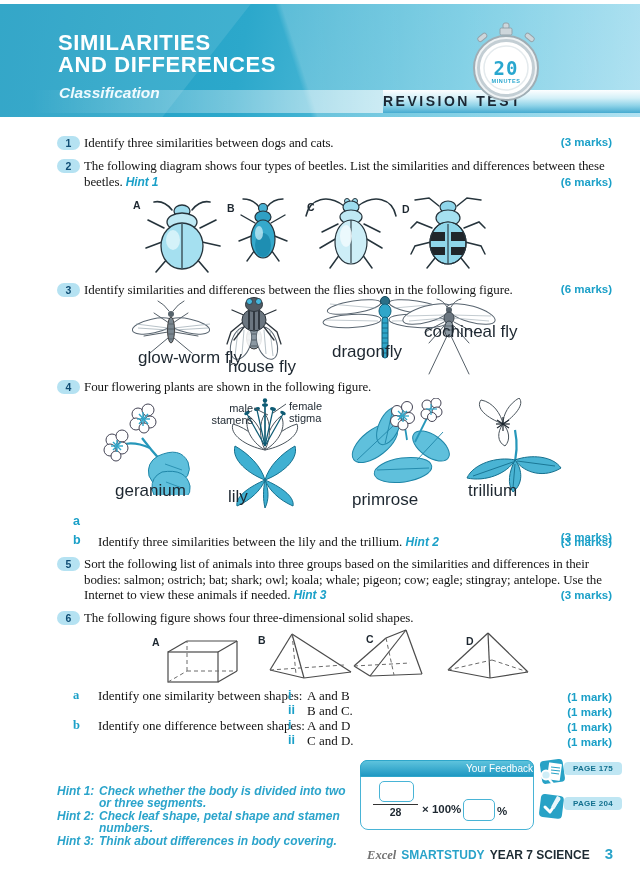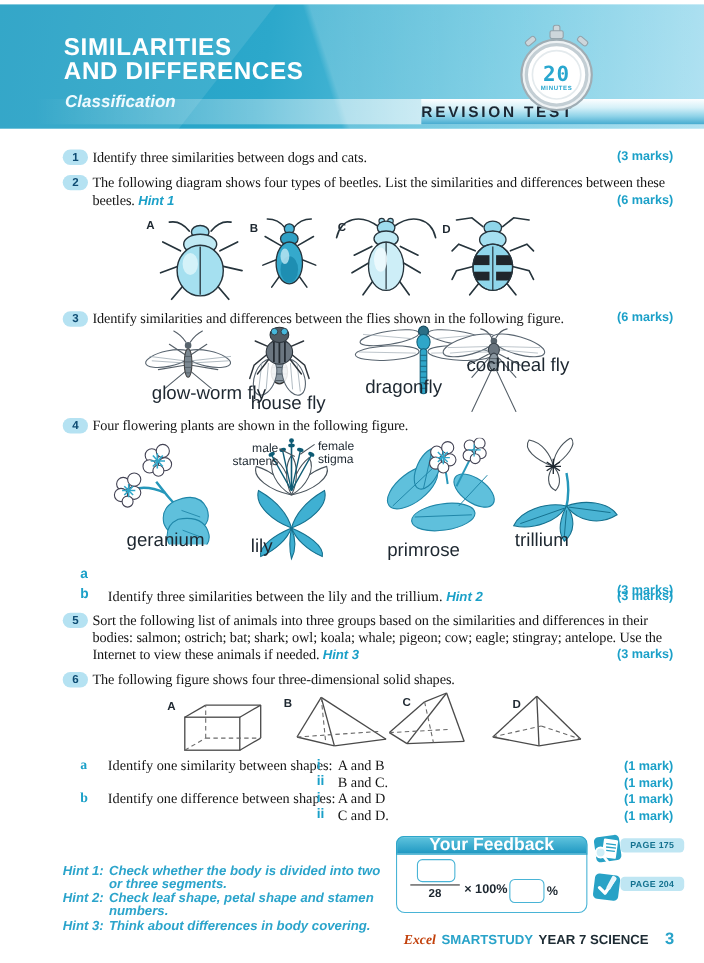--- a/index.html
+++ b/index.html
@@ -62,39 +62,39 @@
   .hints{position:absolute;left:57px;top:769px;width:304px;color:#2ba4cb;
     font-weight:bold;font-style:italic;font-size:12px;line-height:12.4px;margin-top:16px;}
   .hint{display:flex;}
   .hlabel{flex:0 0 42px;}
   .htext{flex:1;}
 
   
   .fb{position:absolute;left:360px;top:760px;width:172px;height:68px;background:#fff;
     border:1.5px solid #49b4d6;border-radius:8px;}
   .fb-head{position:absolute;left:-1px;top:-1px;width:172px;height:15px;border-radius:7px 7px 0 0;
-    background:linear-gradient(#5ec3dd,#1f98c2);color:#fff;font-weight:bold;font-size:16px;
-    line-height:15px;text-align:center;border:1px solid #2ea6ca;}
+    background:linear-gradient(#5ec3dd,#1f98c2);color:#fff;font-weight:normal;font-size:10px;
+    line-height:15px;text-align:right;border:1px solid #2ea6ca;}
   .fbox{position:absolute;background:#fff;border:1.5px solid #49b4d6;border-radius:5px;}
   .fb-line{position:absolute;left:12px;top:43px;width:45px;border-top:1.2px solid #333;}
   .fb-den{position:absolute;left:12px;top:45px;width:45px;text-align:center;
     color:#1d2730;font-weight:bold;font-size:10.5px;}
   .fb-op{position:absolute;left:61px;top:42px;color:#1d2730;font-weight:bold;font-size:11.5px;}
   .fb-pct{position:absolute;left:136px;top:44px;color:#1d2730;font-weight:bold;font-size:11.5px;}
 
   
   .tag{position:absolute;width:58px;height:13px;background:#bfe6f3;border-radius:4px;
     color:#13718f;font-weight:bold;font-size:8px;line-height:13px;text-align:center;
     letter-spacing:.3px;}
 
   
   .footer{position:absolute;right:27px;top:845px;font-size:12px;font-weight:bold;color:#1d2b33;
     display:flex;align-items:baseline;gap:5px;}
   .f-excel{font-family:"Liberation Serif",serif;font-style:italic;font-weight:800;
-    color:#c2410c;font-size:12.5px;}
+    color:#737373;font-size:12.5px;}
   .f-smart{color:#29a3c9;}
   .f-num{color:#29a3c9;font-size:15px;margin-left:10px;}
 </style>
 </head>
 <body>
 
 <div id="page">
 
   <div class="banner">
     <div class="sheen1"></div>

